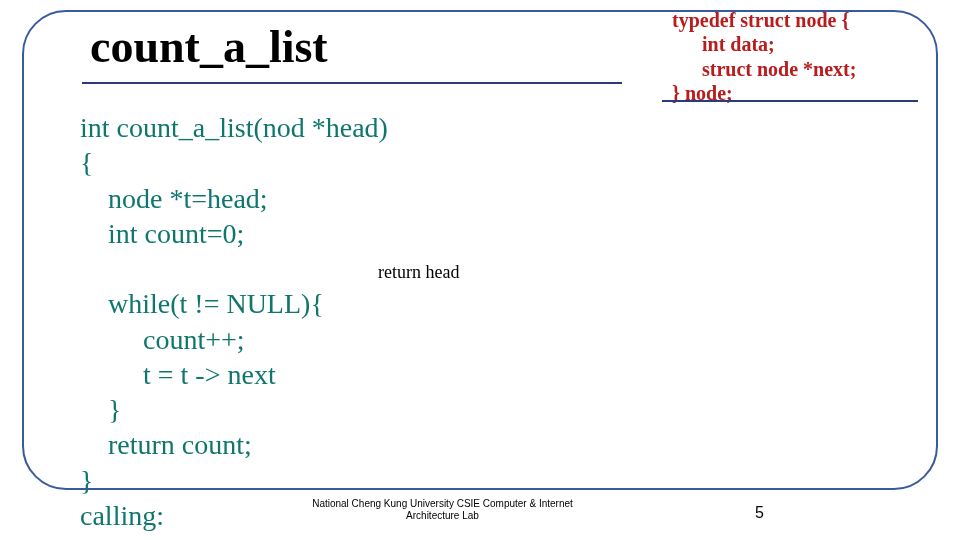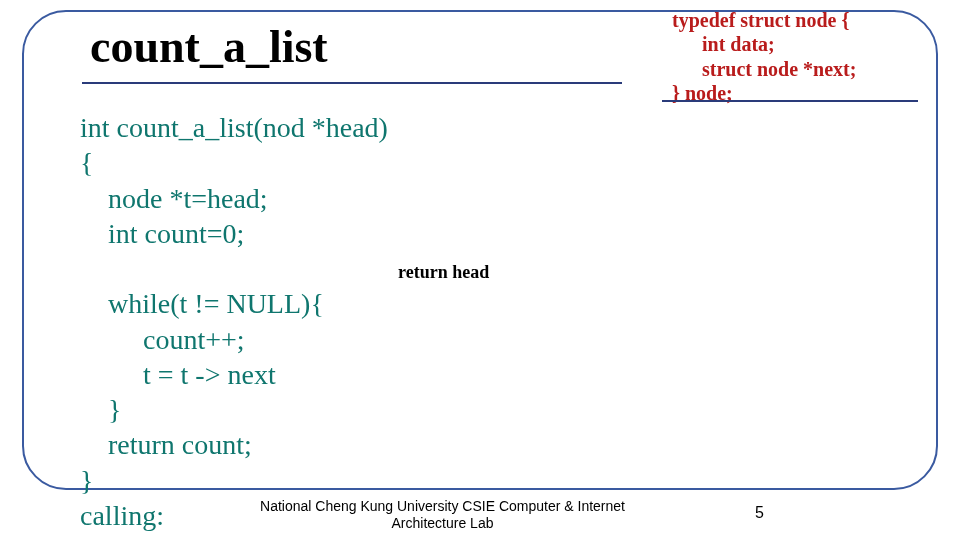--- a/index.html
+++ b/index.html
@@ -48,32 +48,32 @@
     position: absolute;
     left: 80px; top: 110px;
     font-size: 28px;
     color: #0f766e;
     line-height: 1.26;
     white-space: pre;
     font-family: "Times New Roman", Times, serif;
   }
   .note {
     position: absolute;
-    left: 398px; top: 262px;
+    left: 378px; top: 262px;
     font-size: 18px;
-    font-weight: bold;
+    font-weight: normal;
     color: #000;
   }
   .footer {
     position: absolute;
     left: 0; right: 0;
     top: 498px;
     text-align: center;
     font-family: Arial, Helvetica, sans-serif;
-    font-size: 14px;
+    font-size: 10px;
     color: #000;
     line-height: 1.2;
     padding-left: 45px;
   }
   .pagenum {
     position: absolute;
     right: 76px;
     top: 504px;
     font-family: Arial, Helvetica, sans-serif;
     font-size: 16px;

